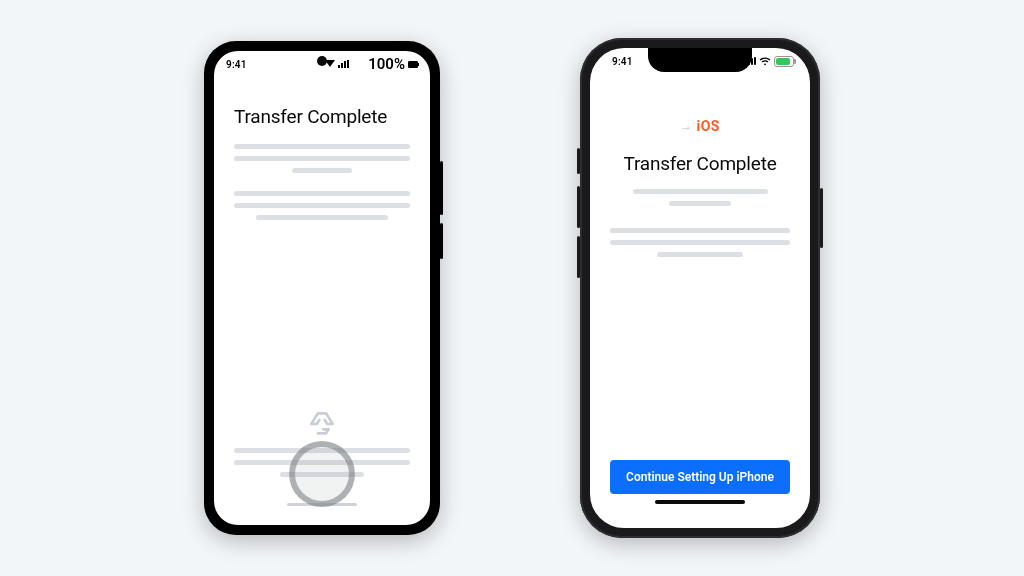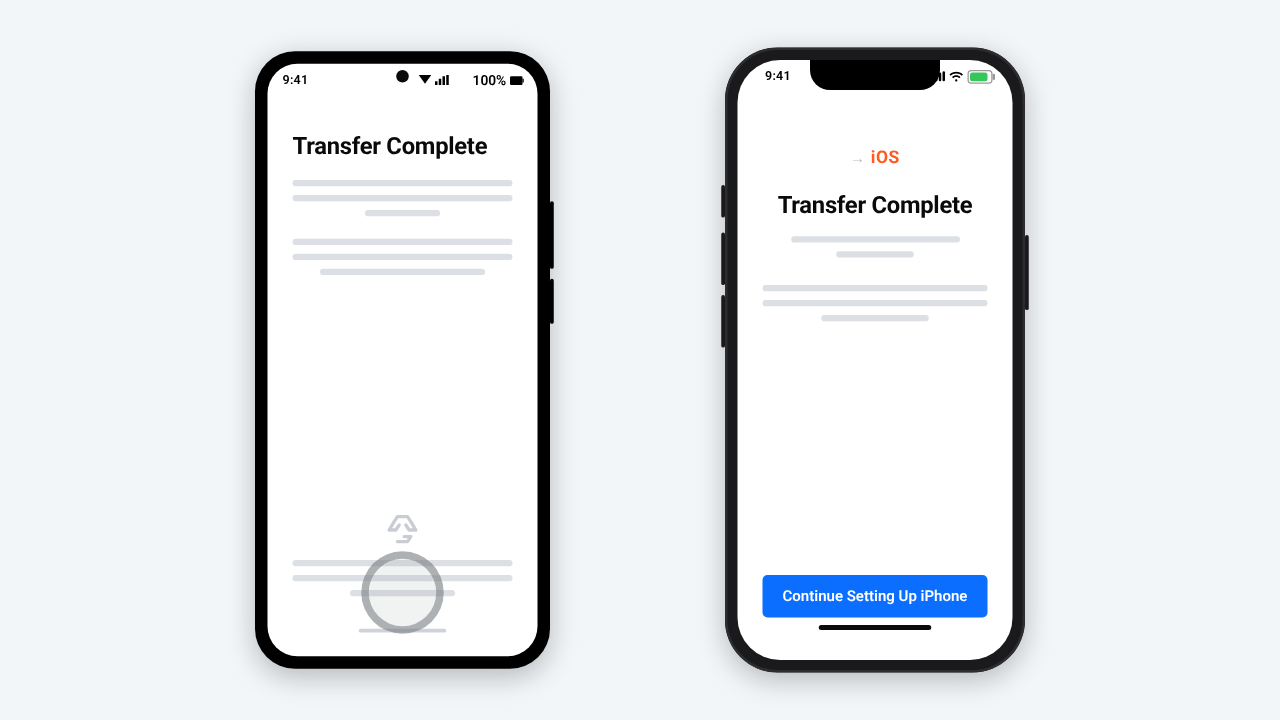--- a/index.html
+++ b/index.html
@@ -144,21 +144,21 @@
   
   .content {
     flex: 1;
     display: flex;
     flex-direction: column;
     align-items: center;
     padding: 0 20px 14px;
     position: relative;
   }
   .title {
-    font-weight: 700;
+    font-weight: 400;
     color: #0a0a0a;
     text-align: center;
   }
   .android-screen .title { font-size: 19px; margin-top: 28px; letter-spacing: -0.2px; text-align:left; align-self:flex-start; }
   .iphone-screen  .title { font-size: 19px; margin-top: 18px; letter-spacing: -0.2px; }
 
   .ph-group { width: 100%; display:flex; flex-direction:column; align-items:center; gap:7px; }
   .ph { height: 5px; background: #dcdfe4; border-radius: 3px; }
   .ph.l  { width: 100%; }
   .ph.m  { width: 75%; }
@@ -248,21 +248,21 @@
       <div class="status-bar android">
         <span class="time">9:41</span>
         <span class="right">
           <span class="a-wifi"></span>
           <span class="a-sig">
               <i></i>
               <i></i>
               <i></i>
               <i></i>
             </span>
-          <span style="font-size:11px;margin-left:16px;">100%</span>
+          <span style="font-size:15px;margin-left:16px;">100%</span>
           <span class="a-batt"></span>
         </span>
       </div>
 
       <div class="content">
         <div class="title">Transfer Complete</div>
 
         <div class="ph-group" style="margin-top:16px;">
           <div class="ph l"></div>
           <div class="ph l"></div>

